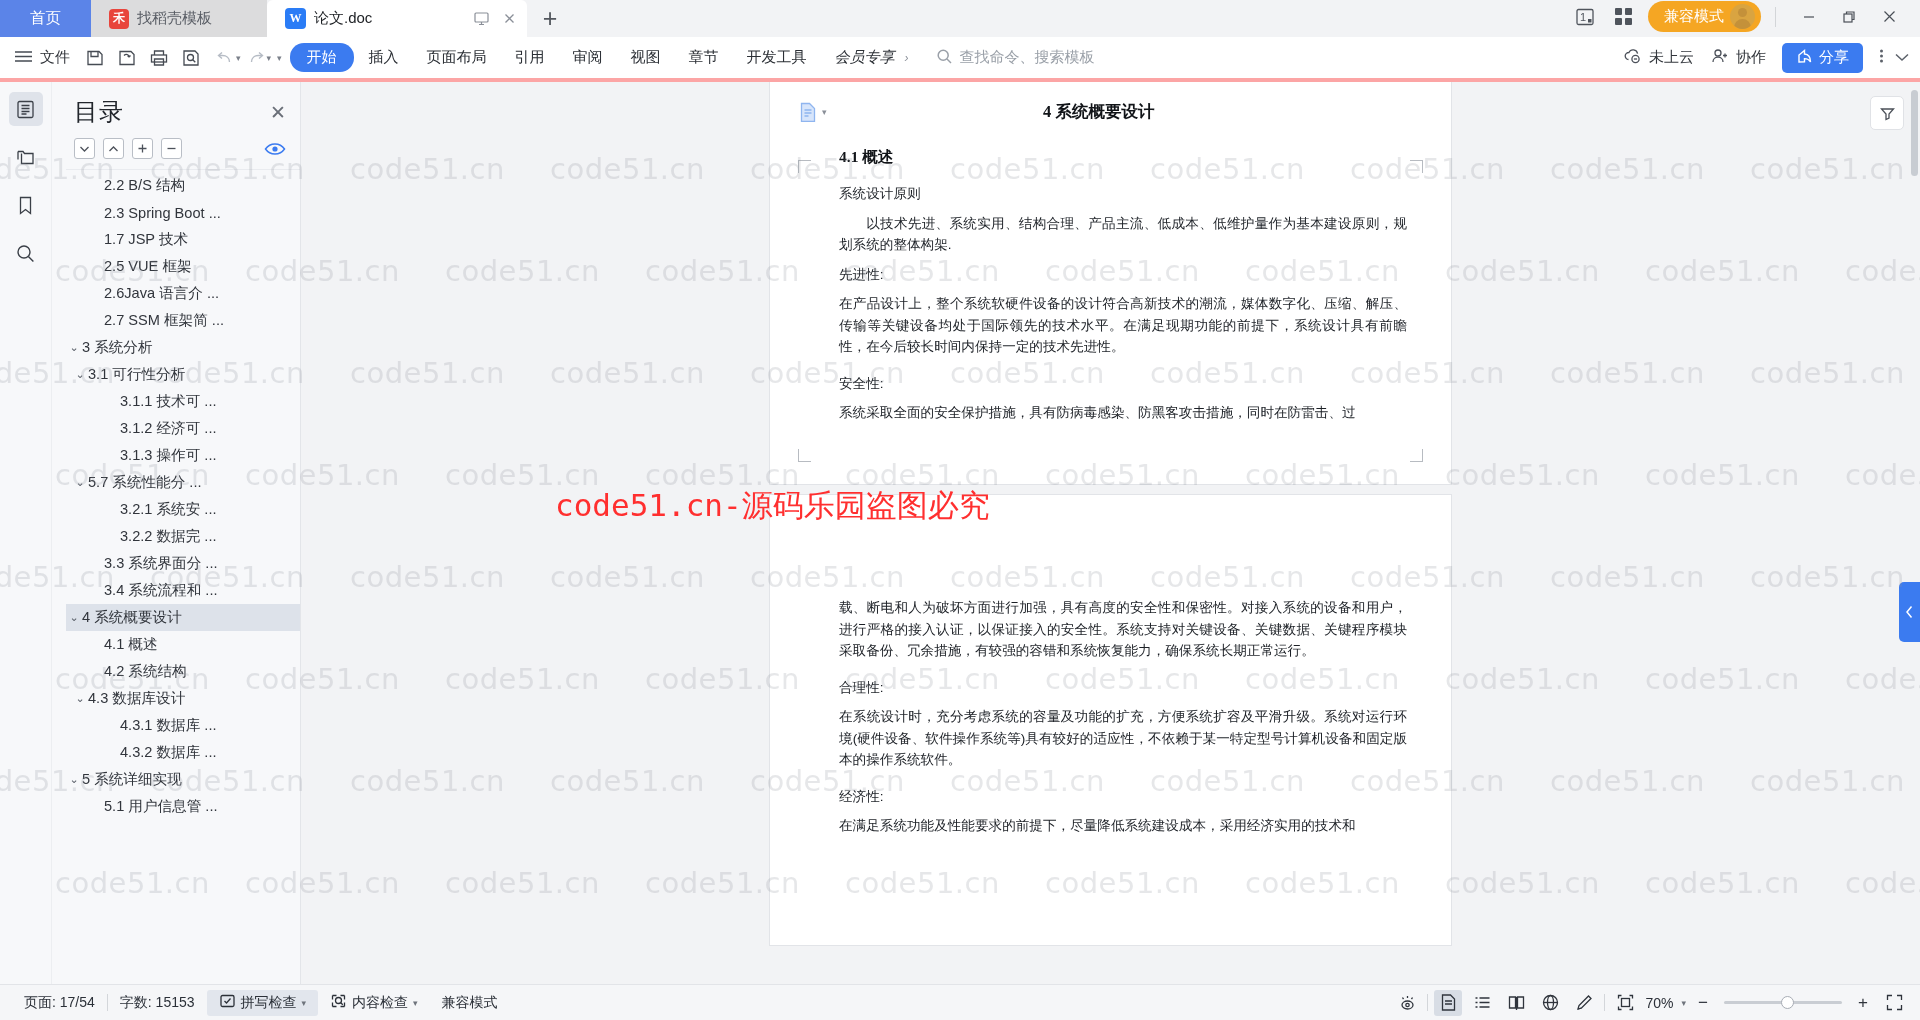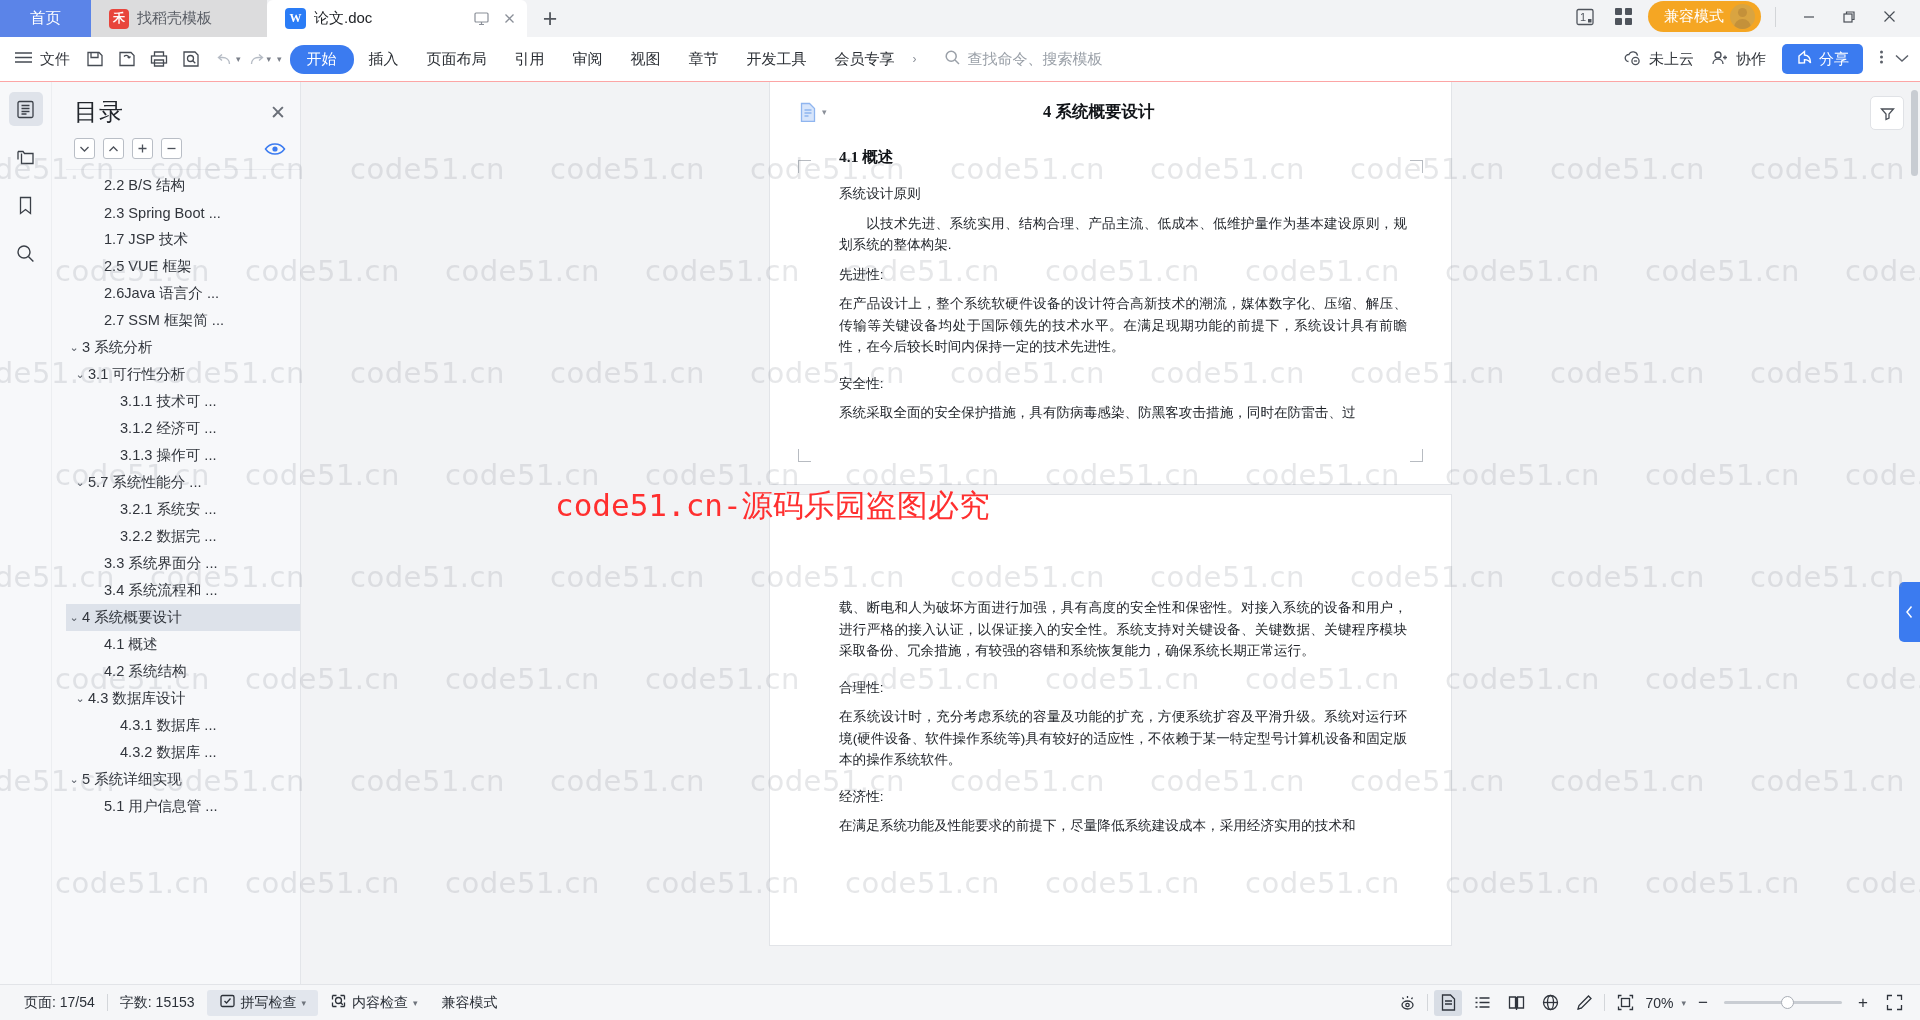--- a/index.html
+++ b/index.html
@@ -35,30 +35,30 @@
                display:flex; align-items:center; gap:6px; font-size:15px; }
   .login-avatar { width:25px; height:25px; border-radius:50%; background:#d9a441; display:block; position:relative; overflow:hidden;}
   .login-avatar::before{content:"";position:absolute;width:9px;height:9px;border-radius:50%;background:#c4913a;left:8px;top:4px;}
   .login-avatar::after{content:"";position:absolute;width:17px;height:10px;border-radius:9px 9px 0 0;background:#c4913a;left:4px;top:15px;}
   .win-sep { width:1px; height:20px; background:#d3d5d8; }
   .win-btns { display:flex; align-items:center; gap:2px; }
   .win-btn { width:38px; height:28px; display:flex; align-items:center; justify-content:center; color:#4a4f57; }
 
   
   .ribbon { height:45px; background:#fff; display:flex; align-items:center; padding:0 10px 0 8px;
-            border-bottom:1px solid #fca5a5; position:relative;justify-content:center; }
+            border-bottom:4px solid #fca5a5; position:relative;justify-content:center; }
   .rb-group { display:flex; align-items:center; gap:2px; }
   .rb-file { display:flex; align-items:center; gap:7px; padding:0 10px 0 6px; font-size:15px; color:#31343a; }
   .rb-ico { width:30px; height:30px; display:flex; align-items:center; justify-content:center; color:#464b53; border-radius:4px;}
   .rb-ico.small { width:26px; }
   .rb-caret { font-size:9px; color:#7b808a; margin-left:-4px; }
   .rb-tabs { display:flex; align-items:center; gap:2px; margin-left:8px; }
   .rb-tab { font-size:15px; color:#2b2f35; padding:5px 13px; border-radius:14px; white-space:nowrap; }
   .rb-tab.active { background:#3b7bf0; color:#fff; padding:5px 17px; }
-  .rb-tab.vip { display:flex; align-items:center; gap:18px; }
+  .rb-tab.vip { display:flex; align-items:center; gap:10px;font-style:italic; }
   .rb-tab.vip .arrow { font-size:12px; color:#8b9099; }
   .rb-search { display:flex; align-items:center; gap:7px; margin-left:14px; color:#9aa0a8; font-size:15px; }
   .rb-right { margin-left:auto; display:flex; align-items:center; gap:16px; }
   .rb-right-item { display:flex; align-items:center; gap:6px; font-size:15px; color:#33373d; }
   .share-btn { background:#3b7bf0; color:#fff; border-radius:5px; height:30px; padding:0 14px;
                display:flex; align-items:center; gap:6px; font-size:15px; }
   .rb-more { display:flex; align-items:center; gap:10px; color:#5c616a; }
 
   
   .workspace { flex:1; display:flex; min-height:0; position:relative; background:#f2f3f5; }

